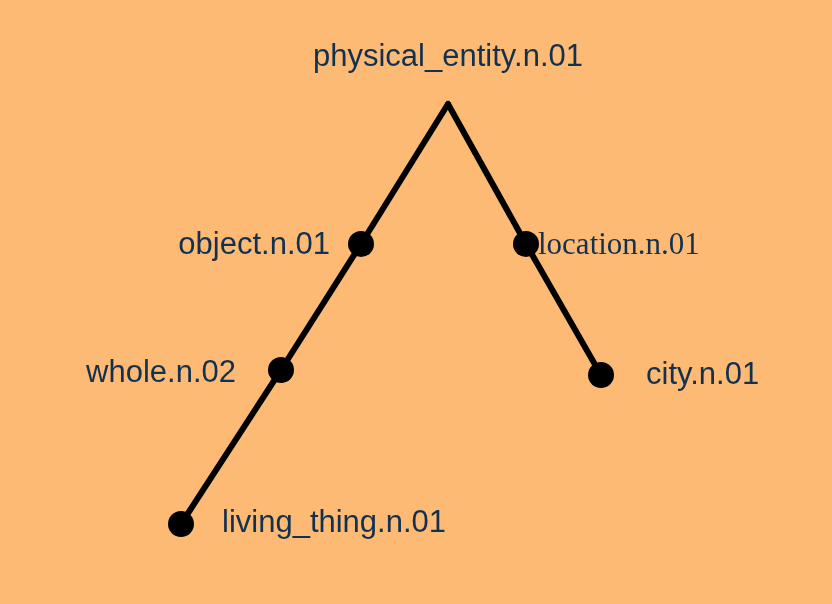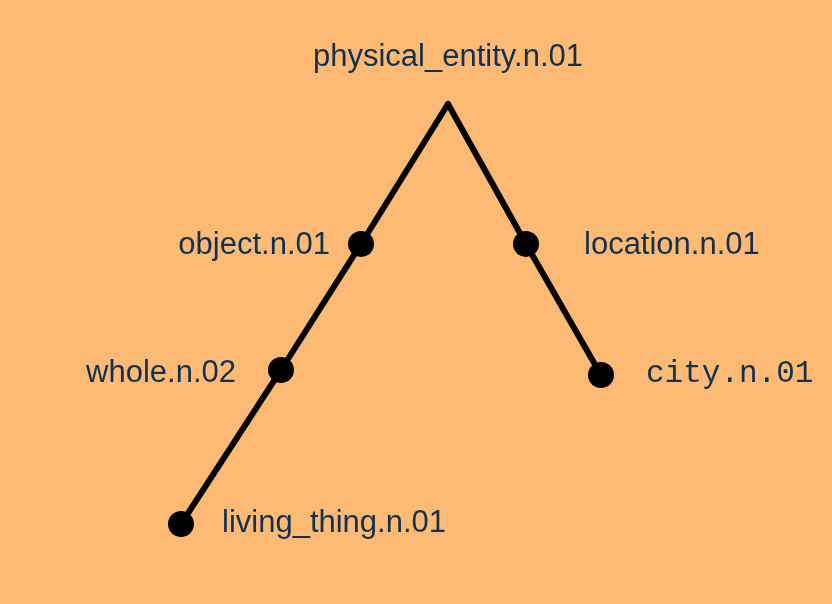--- a/index.html
+++ b/index.html
@@ -60,19 +60,19 @@
         <circle cx="526" cy="244" r="13" fill="#000000"></circle>
         <circle cx="281" cy="370" r="13" fill="#000000"></circle>
         <circle cx="601" cy="375" r="13" fill="#000000"></circle>
         <circle cx="181" cy="524" r="13" fill="#000000"></circle>
       </g>
   </svg>
 
   <div id="label-layer">
       <div class="node-label label-center" style="top: 40px; left: 0px; width: 896px;">physical_entity.n.01</div>
       <div class="node-label label-left" style="top: 228px; right: 502px;">object.n.01</div>
-      <div class="node-label label-right" style="top: 228px; left: 584px;">location.n.01</div>
+      <div class="node-label label-right" style="top: 228px; left: 538px; font-family: Liberation Serif, serif;">location.n.01</div>
       <div class="node-label label-left" style="top: 356px; right: 596px;">whole.n.02</div>
-      <div class="node-label label-right" style="top: 358px; left: 646px; font-family: Liberation Mono, monospace;">city.n.01</div>
+      <div class="node-label label-right" style="top: 358px; left: 646px;">city.n.01</div>
       <div class="node-label label-right" style="top: 506px; left: 222px; text-align: right;">living_thing.n.01</div>
     </div>
 
 </div>
 
 </body></html>

